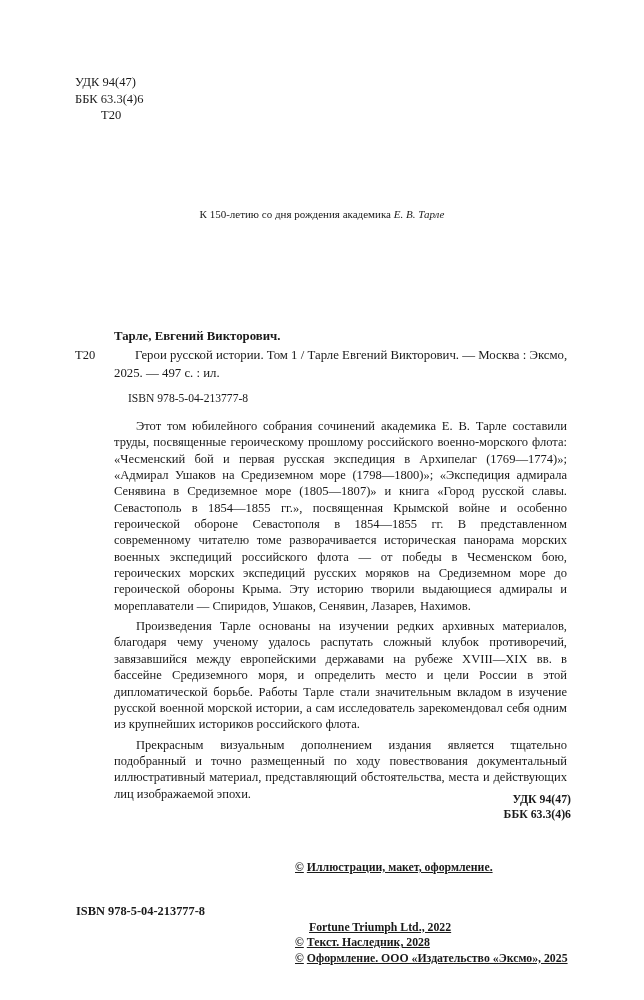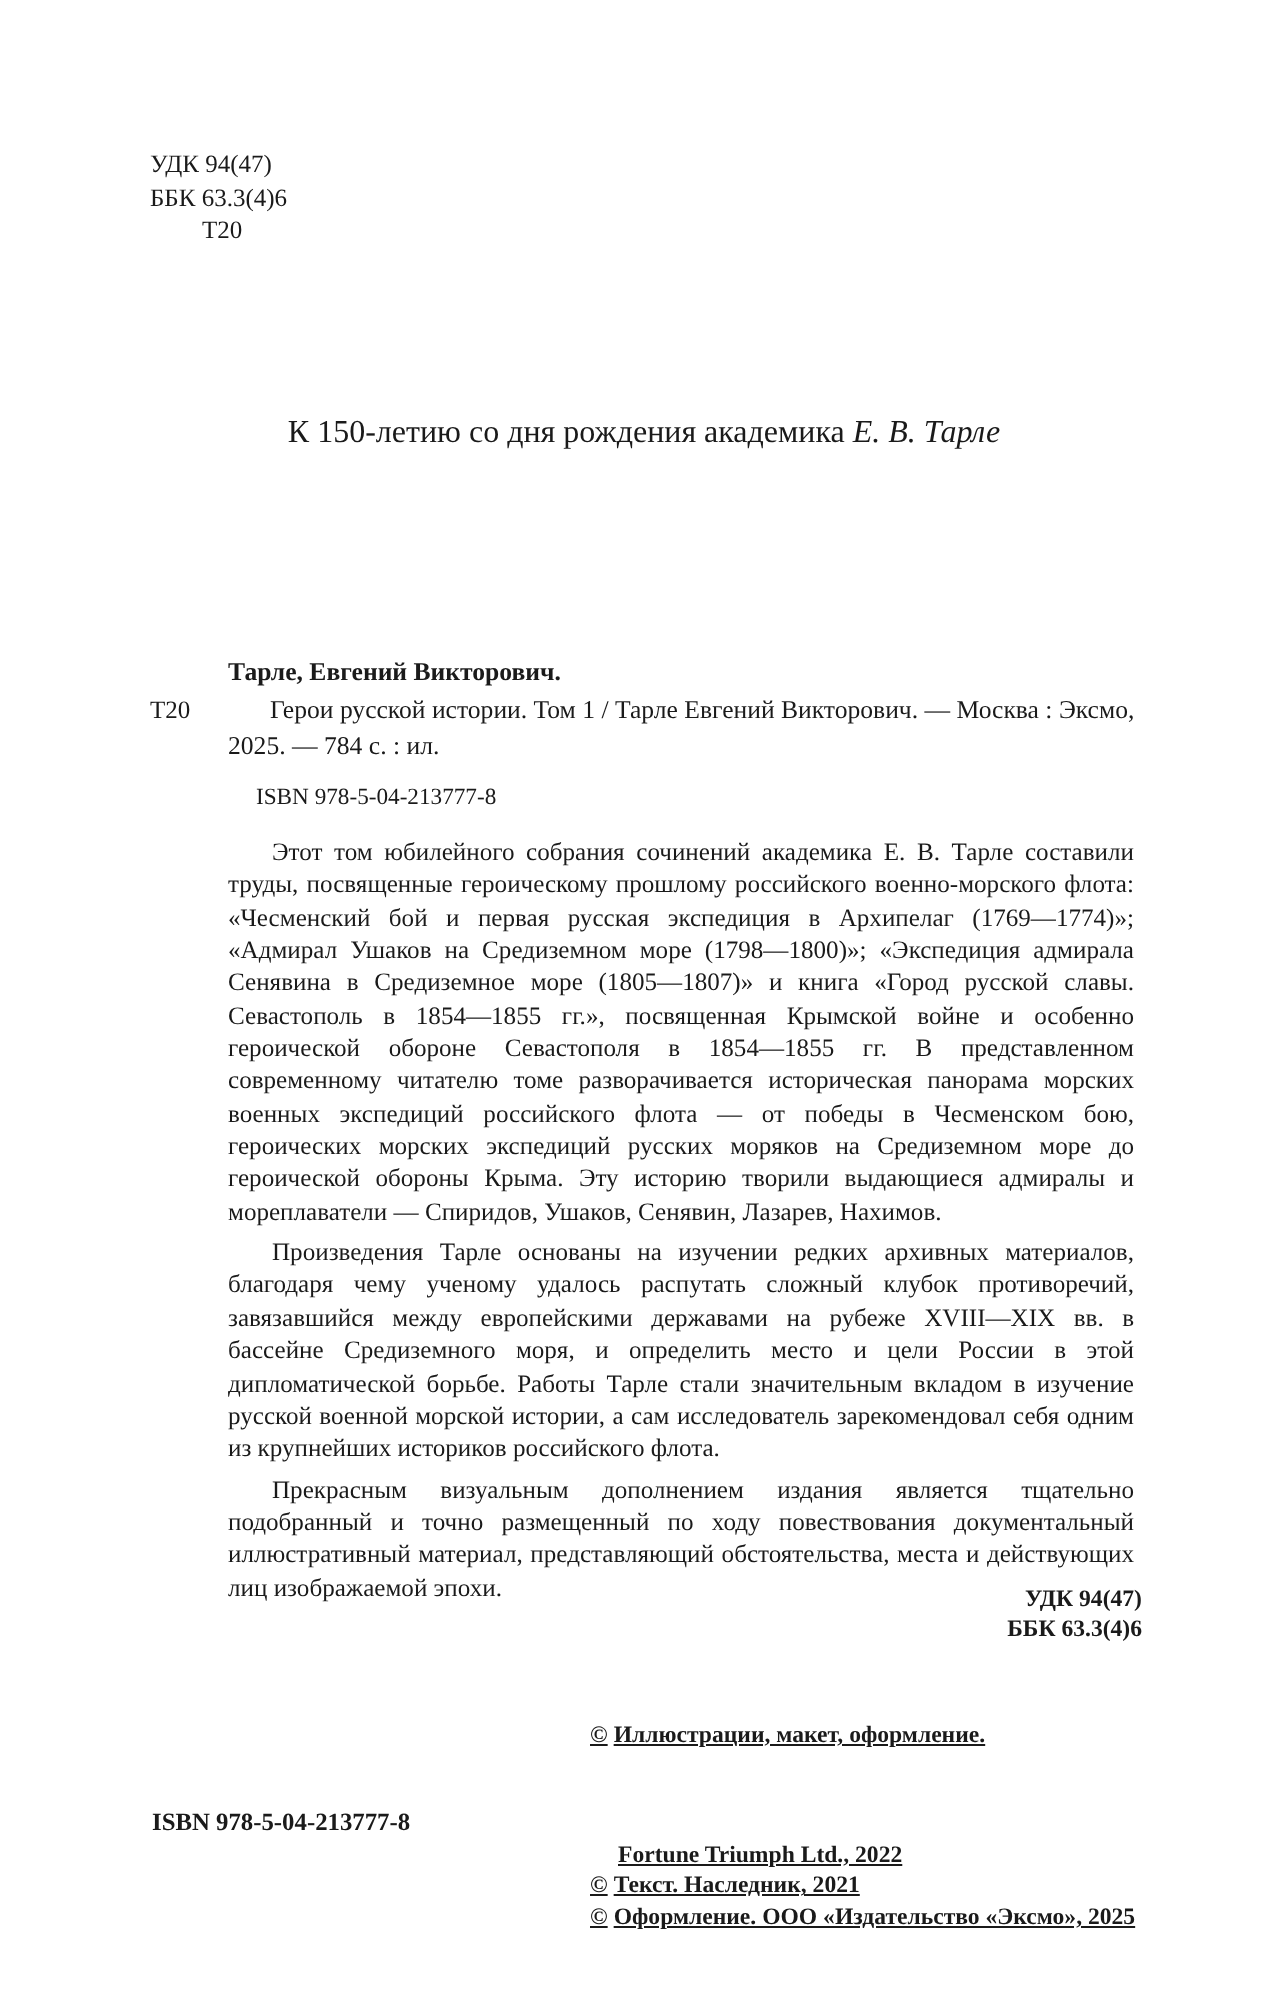--- a/index.html
+++ b/index.html
@@ -32,21 +32,21 @@
   .udc-line { white-space: pre; }
   .udc-line.shelf { padding-left: 26px; }
 
   
   .dedication {
     position: absolute;
     left: 0;
     right: 0;
     top: 208px;
     text-align: center;
-    font-size: 16px;
+    font-size: 11px;
   }
   .dedication .nm { font-style: italic; }
 
   
   .biblio {
     position: absolute;
     left: 75px;
     top: 327px;
     width: 500px;
     font-size: 12.8px;
@@ -138,21 +138,21 @@
   </div>
 
   <div class="dedication">
     <span>К 150-летию со дня рождения академика </span><span class="nm">Е. В. Тарле</span>
   </div>
 
   <div class="biblio">
     <div class="biblio-shelf">Т20</div>
     <div class="biblio-body">
       <div class="biblio-author">Тарле, Евгений Викторович.</div>
-      <div class="biblio-title">Герои русской истории. Том 1 / Тарле Евгений Викторович. — Москва : Эксмо, 2025. — 784 с. : ил.</div>
+      <div class="biblio-title">Герои русской истории. Том 1 / Тарле Евгений Викторович. — Москва : Эксмо, 2025. — 497 с. : ил.</div>
     </div>
   </div>
 
   <div class="isbn-inline">ISBN 978-5-04-213777-8</div>
 
   <div class="annotation">
     <p>Этот том юбилейного собрания сочинений академика Е. В. Тарле составили труды, посвященные героическому прошлому российского военно-морского флота: «Чесменский бой и первая русская экспедиция в Архипелаг (1769—1774)»; «Адмирал Ушаков на Средиземном море (1798—1800)»; «Экспедиция адмирала Сенявина в Средиземное море (1805—1807)» и книга «Город русской славы. Севастополь в 1854—1855 гг.», посвященная Крымской войне и особенно героической обороне Севастополя в 1854—1855 гг. В представленном современному читателю томе разворачивается историческая панорама морских военных экспедиций российского флота — от победы в Чесменском бою, героических морских экспедиций русских моряков на Средиземном море до героической обороны Крыма. Эту историю творили выдающиеся адмиралы и мореплаватели — Спиридов, Ушаков, Сенявин, Лазарев, Нахимов.</p>
     <p>Произведения Тарле основаны на изучении редких архивных материалов, благодаря чему ученому удалось распутать сложный клубок противоречий, завязавшийся между европейскими державами на рубеже XVIII—XIX вв. в бассейне Средиземного моря, и определить место и цели России в этой дипломатической борьбе. Работы Тарле стали значительным вкладом в изучение русской военной морской истории, а сам исследователь зарекомендовал себя одним из крупнейших историков российского флота.</p>
     <p>Прекрасным визуальным дополнением издания является тщательно подобранный и точно размещенный по ходу повествования документальный иллюстративный материал, представляющий обстоятельства, места и действующих лиц изображаемой эпохи.</p>
   </div>
@@ -161,21 +161,21 @@
     <div>УДК 94(47)</div>
     <div>ББК 63.3(4)6</div>
   </div>
 
   <div class="copyright">
     <div class="cp-line">
       <span class="cp-sym">©</span><span>Иллюстрации, макет, оформление.</span>
     </div>
     <div class="cp-line cp-cont">Fortune Triumph Ltd., 2022</div>
     <div class="cp-line">
-      <span class="cp-sym">©</span><span>Текст. Наследник, 2021</span>
+      <span class="cp-sym">©</span><span>Текст. Наследник, 2028</span>
     </div>
     <div class="cp-line">
       <span class="cp-sym">©</span><span>Оформление. ООО «Издательство «Эксмо», 2025</span>
     </div>
   </div>
 
   <div class="isbn-bottom">ISBN 978-5-04-213777-8</div>
 
 </div>
 

